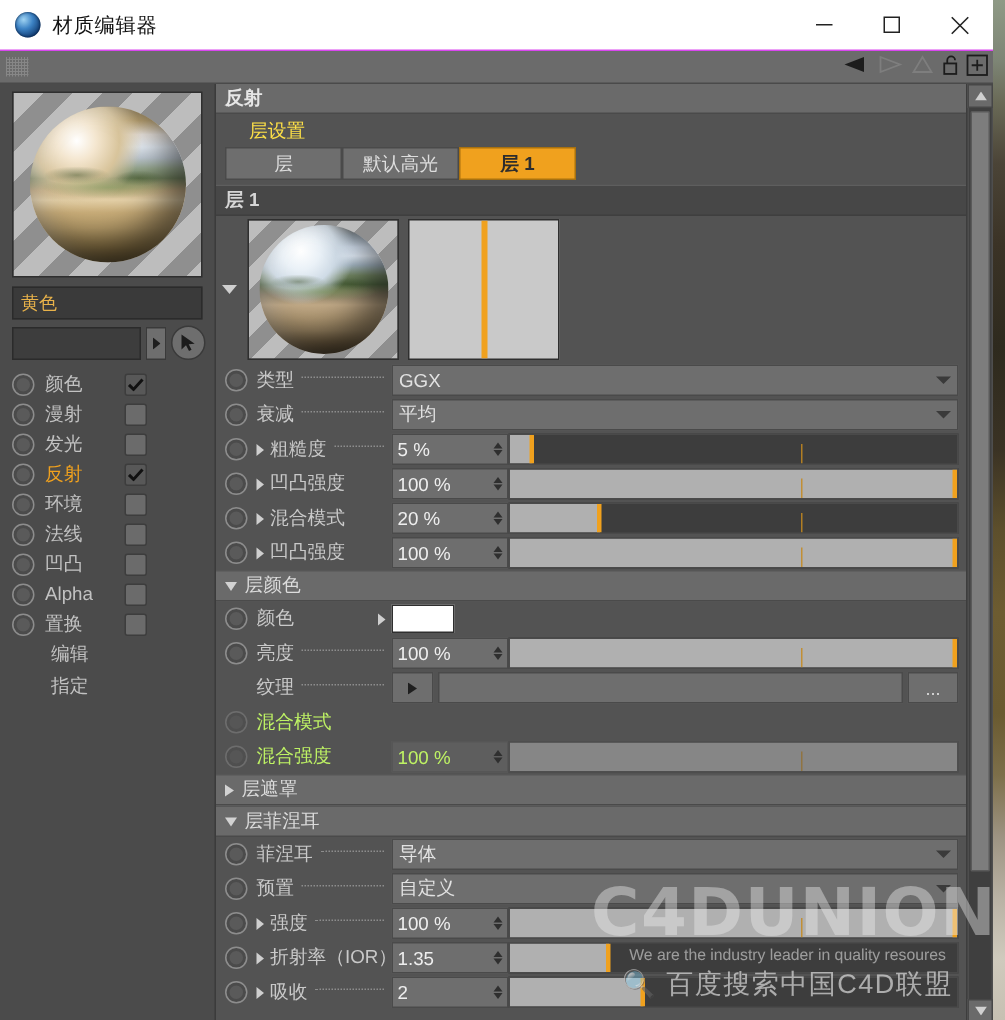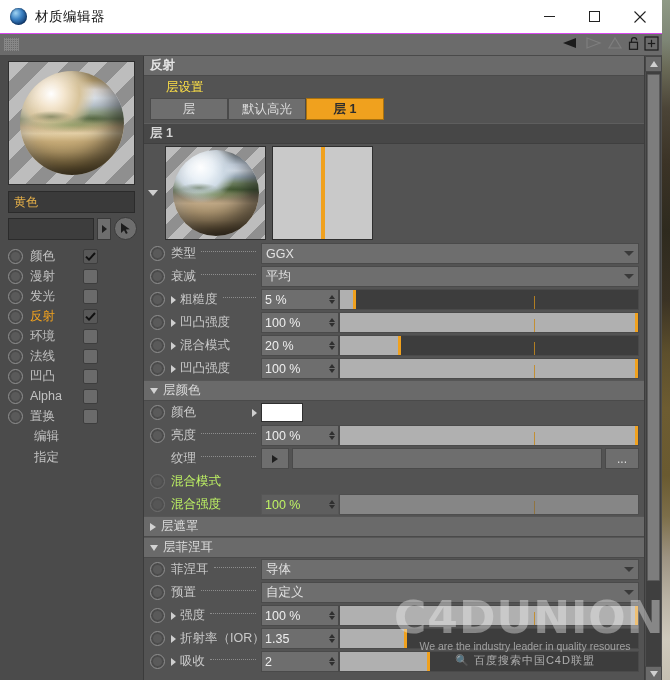--- a/index.html
+++ b/index.html
@@ -156,21 +156,21 @@
   .vsb-btn{width:15px;height:14px;background:#6a6a6a;border:1px solid #474747;flex:none;
     display:flex;align-items:center;justify-content:center;}
   .vsb-track{flex:1;width:15px;background:#3f3f3f;position:relative;}
   .vsb-thumb{position:absolute;left:1px;right:1px;top:2px;height:85%;background:#7d7d7d;
     border:1px solid #5a5a5a;border-radius:1px;}
   
   .wm{position:absolute;right:6px;bottom:14px;width:262px;text-align:center;pointer-events:none;}
   .wm-main{font-size:44px;font-weight:bold;letter-spacing:1px;color:rgba(235,235,235,.42);
     line-height:.95;font-family:"DejaVu Sans",sans-serif;}
   .wm-sub{font-size:10.5px;color:rgba(235,235,235,.55);margin-top:1px;}
-  .wm-cn{font-size:11px;color:rgba(240,240,240,.62);margin-top:1px;letter-spacing:1px;}
+  .wm-cn{font-size:18px;color:rgba(240,240,240,.62);margin-top:1px;letter-spacing:1px;}
 </style>
 </head>
 <body>
 
 <div id="backdrop"></div>
 
 <div id="win">
 
   <div class="titlebar">
     <div class="title-ico"></div>

